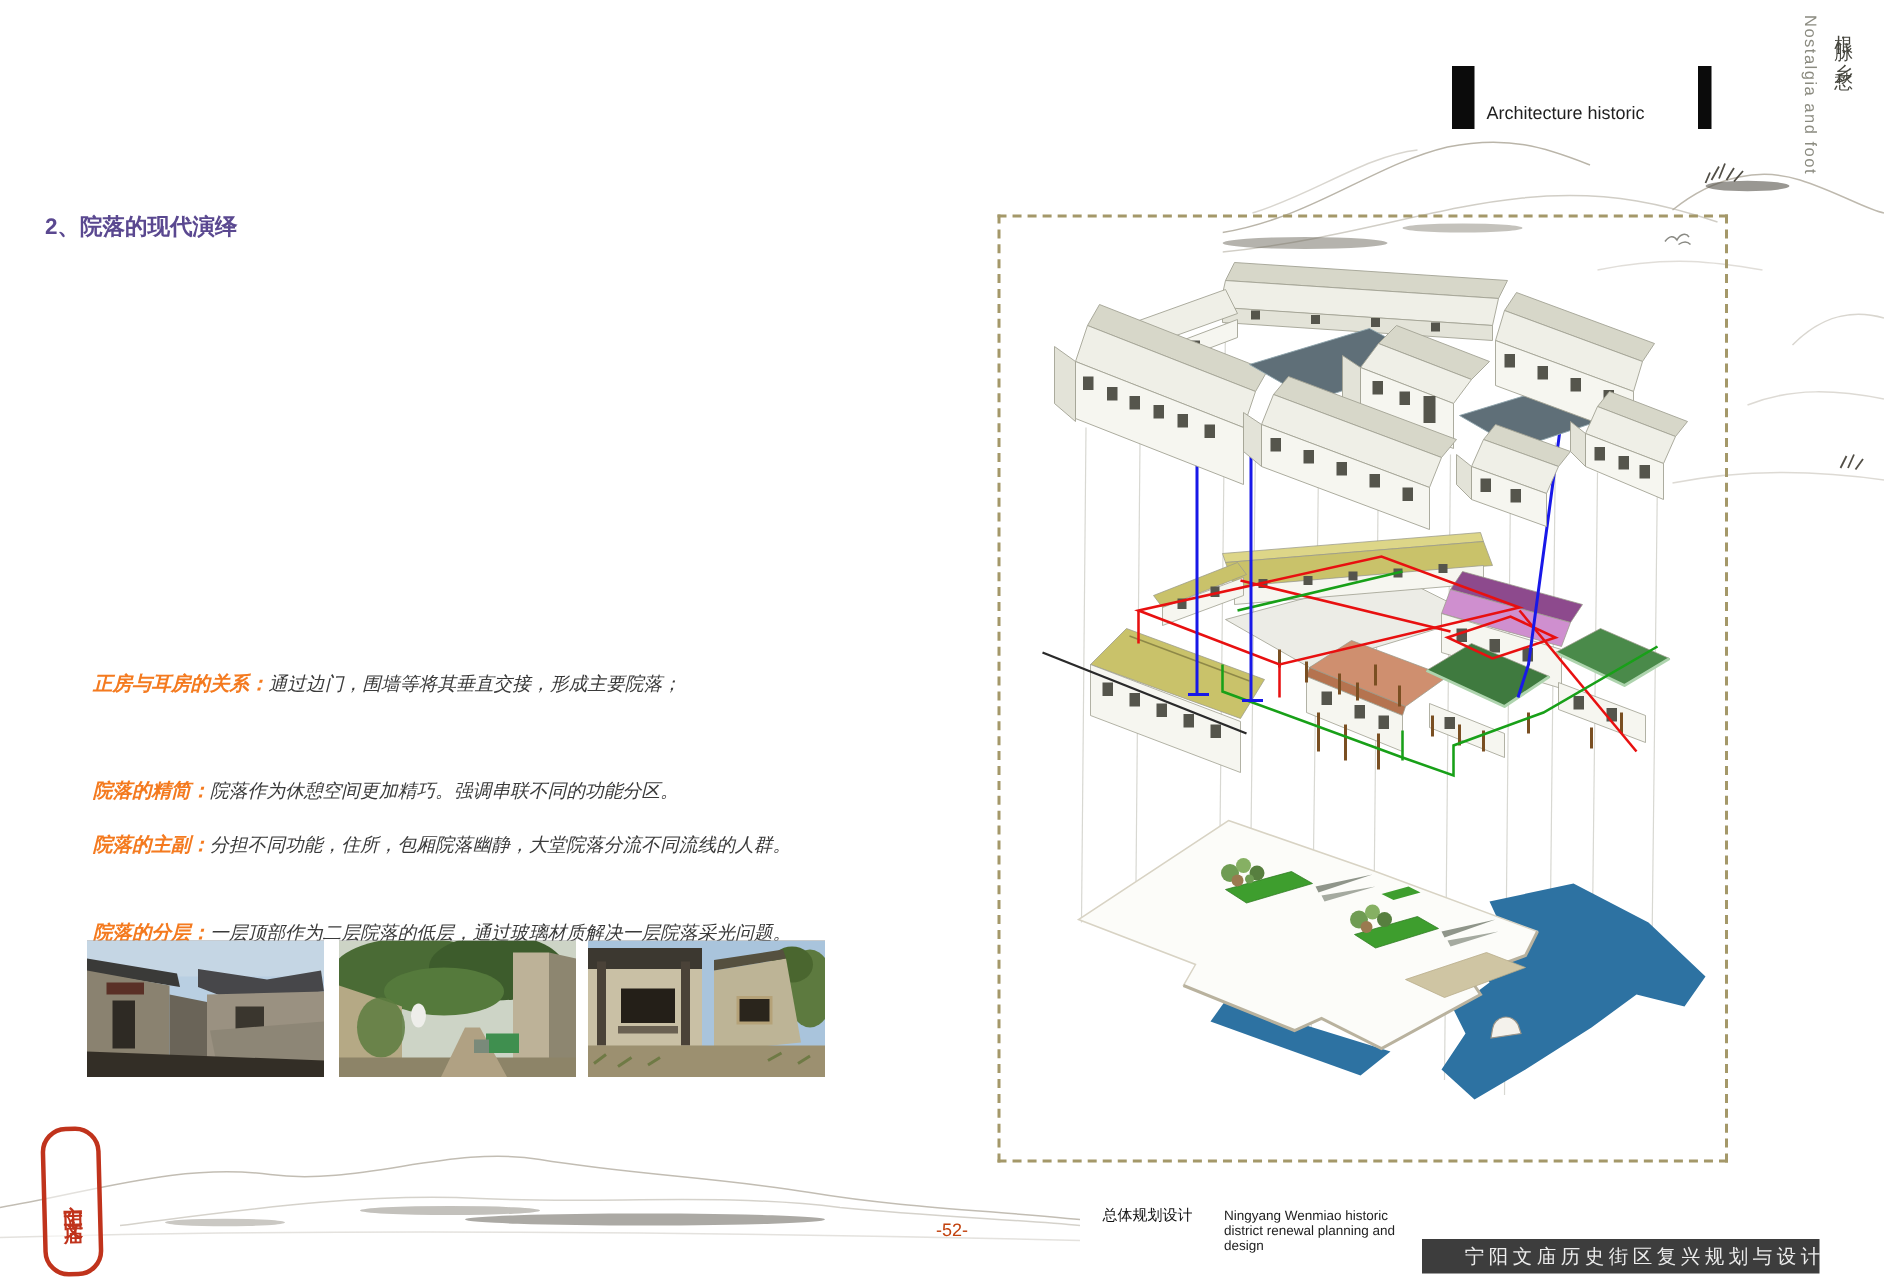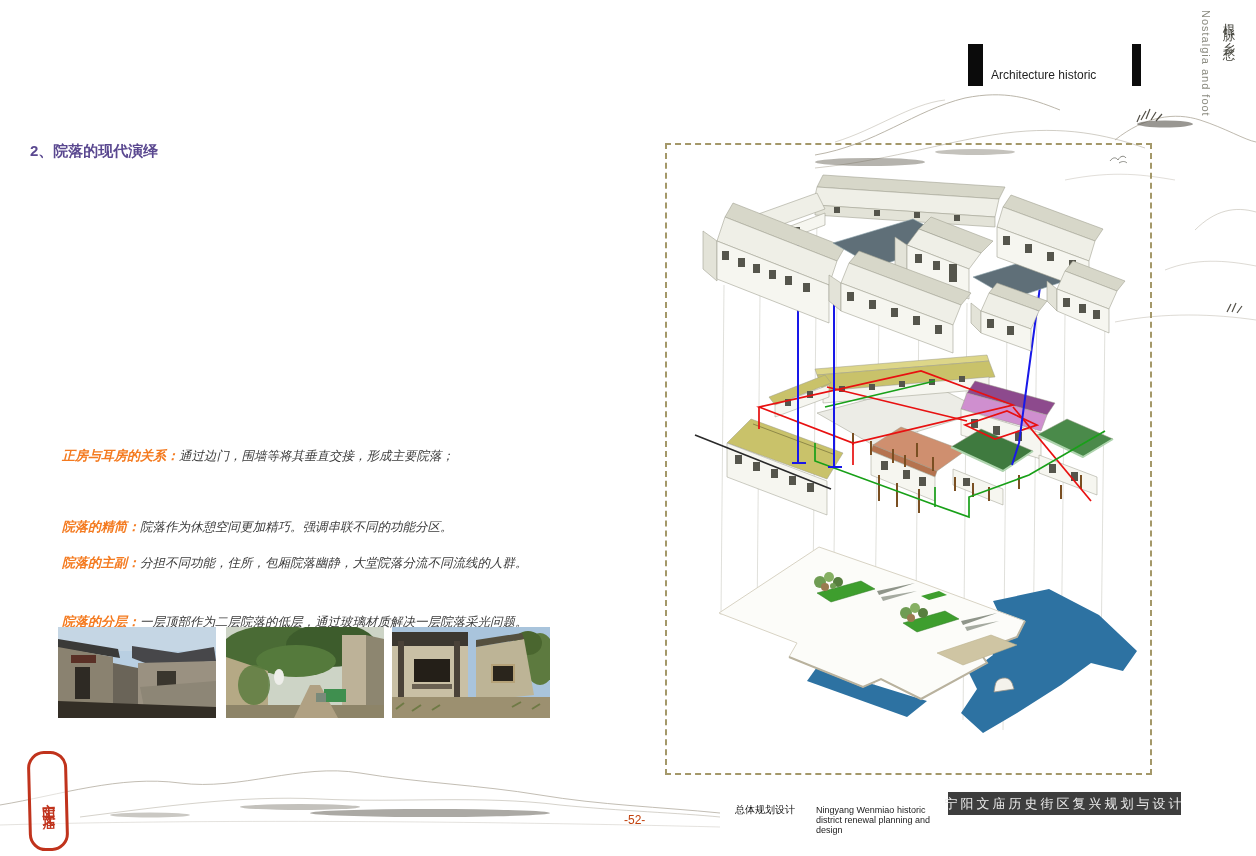--- a/index.html
+++ b/index.html
@@ -30,23 +30,23 @@
   .seal{position:absolute;left:28px;top:751px;width:34px;height:94px;border:3px solid #c0331c;
         border-radius:17px;display:flex;align-items:center;justify-content:center;
         transform:rotate(-1.5deg);background:rgba(255,255,255,.55);}
   .seal span{writing-mode:vertical-rl;font-size:13px;font-weight:bold;letter-spacing:4px;
              color:#c0331c;font-family:"Liberation Serif","DejaVu Serif",serif;}
   
   .pageno{position:absolute;left:624px;top:813px;font-size:12px;color:#c2410c;}
   .f-cn{position:absolute;left:735px;top:803px;font-size:10px;font-weight:normal;color:#111;}
   .f-en{position:absolute;left:816px;top:805px;width:124px;font-size:9px;line-height:10px;
         text-align:left;color:#222;}
-  .f-banner{position:absolute;left:948px;top:792px;width:233px;height:23px;background:#3d3d3d;
+  .f-banner{position:absolute;left:948px;top:826px;width:233px;height:23px;background:#3d3d3d;
             color:#ececec;font-size:13px;letter-spacing:3px;display:flex;align-items:center;
-            justify-content:center;white-space:nowrap;}
+            justify-content:center;white-space:nowrap;padding-left:32px;}
 </style>
 </head>
 <body>
 
 <div id="page">
 
   <svg class="abs" style="left:815px;top:20px;" width="441" height="330" viewBox="0 0 441 330">
     <g fill="none" stroke="#b3ada0" stroke-width="1">
       <path d="M0,135 C60,125 100,90 150,78 C190,70 215,78 245,90" opacity=".9"></path>
       <path d="M0,148 C80,140 140,118 200,112 C260,106 300,118 330,128" opacity=".6"></path>

